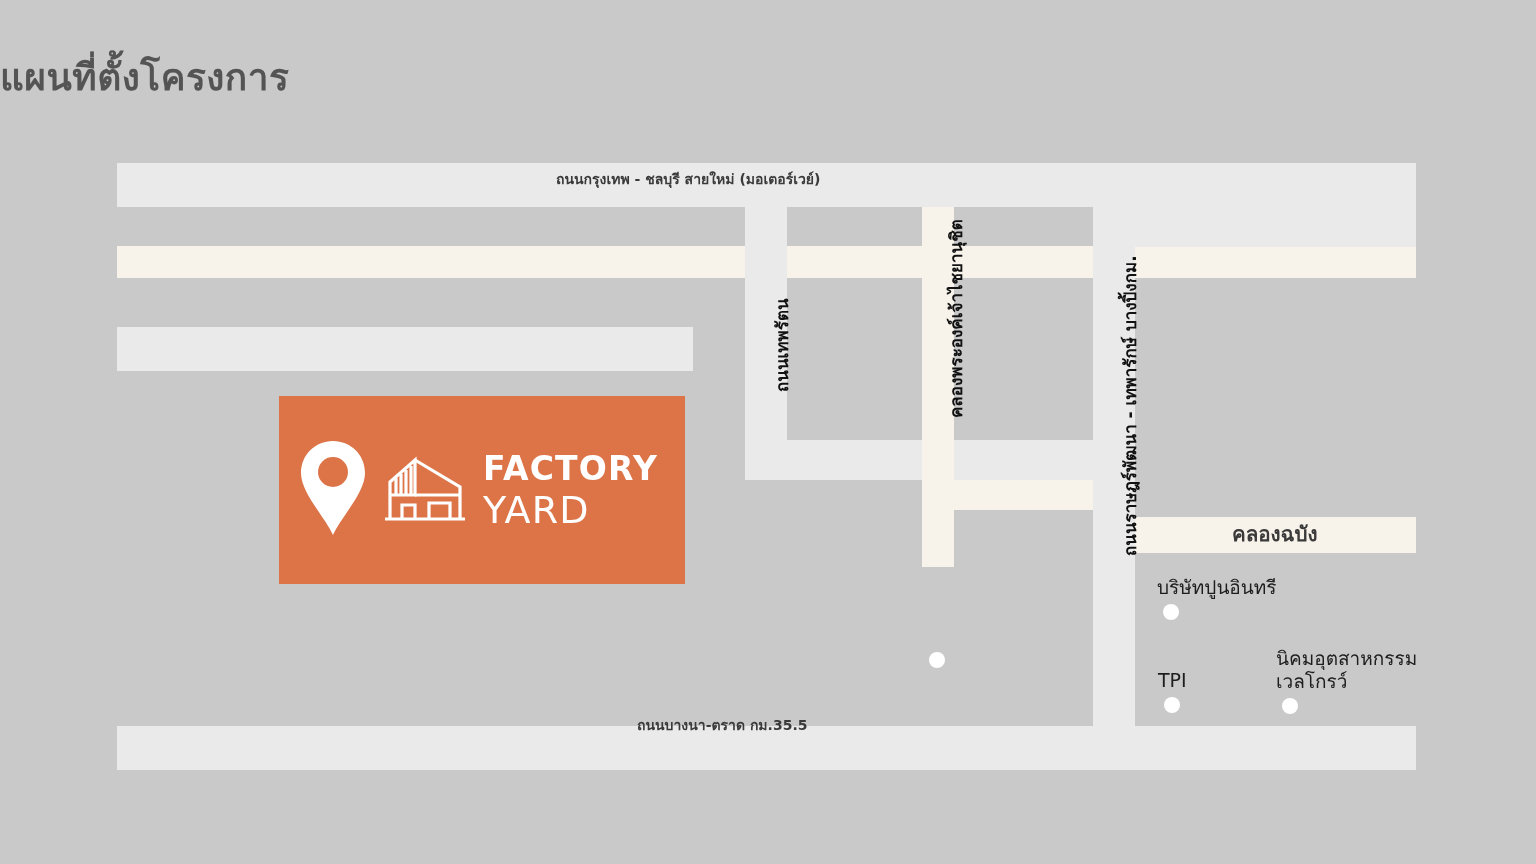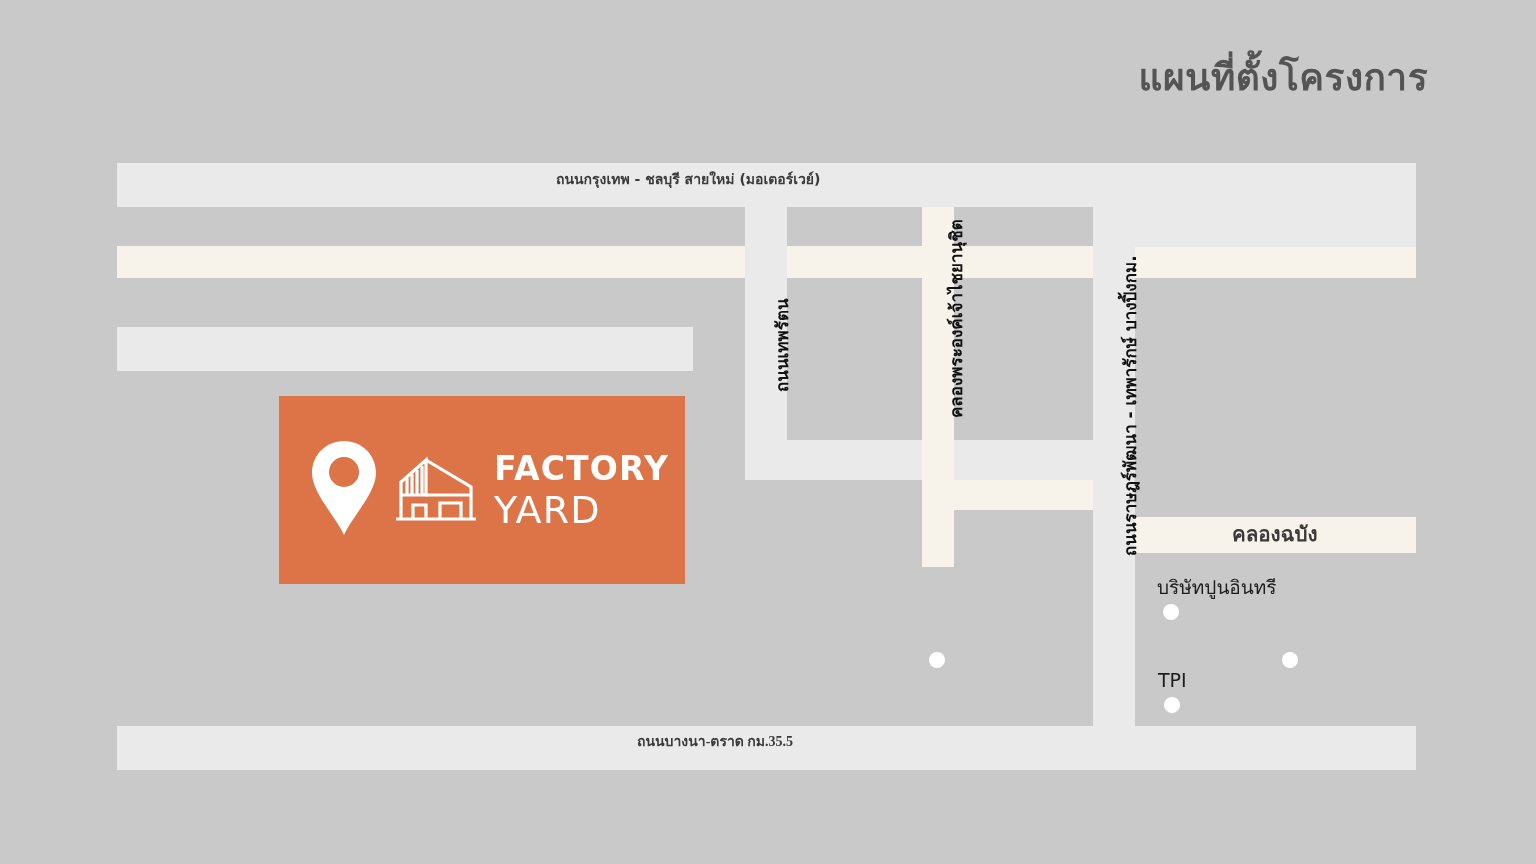--- a/index.html
+++ b/index.html
@@ -21,21 +21,21 @@
     height: 864px;
     background: #c9c9c9;
   }
 
   
   .map-title {
     position: absolute;
     left: 0;
     top: 54px;
     width: 1428px;
-    text-align: right;
+    text-align: left;
     font-size: 37px;
     font-weight: bold;
     color: #545454;
     letter-spacing: 0.5px;
     line-height: 1.3;
   }
 
   
   .road {
     position: absolute;
@@ -89,21 +89,21 @@
   
   #logo-card {
     position: absolute;
     left: 279px;
     top: 396px;
     width: 406px;
     height: 188px;
     background: #dd7448;
     display: flex;
     align-items: center;
-    padding-left: 31px;
+    padding-left: 20px;
     box-sizing: border-box;
   }
   #logo-pin { flex: 0 0 auto; margin-right: 17px; }
   #logo-factory { flex: 0 0 auto; margin-right: 17px; }
   #logo-wordmark {
     flex: 0 0 auto;
     color: #ffffff;
     line-height: 1.0;
   }
   #logo-wordmark .wm-top {
@@ -144,21 +144,21 @@
   <div class="road" style="left:745px; top:207px; width:42px; height:273px;"></div>
 
   <div class="canal" style="left:922px; top:207px; width:32px; height:360px;"></div>
 
   <div class="road" style="left:1093px; top:207px; width:42px; height:540px;"></div>
 
   <div class="road" style="left:1128px; top:207px; width:288px; height:40px;"></div>
 
   <div class="road-label-h" style="left:556px; top:172px;">ถนนกรุงเทพ - ชลบุรี สายใหม่  (มอเตอร์เวย์)</div>
 
-  <div class="road-label-h" style="left:637px; top:735px;font-family:Liberation Serif, serif;">ถนนบางนา-ตราด กม.35.5</div>
+  <div class="road-label-h" style="left:637px; top:718px;">ถนนบางนา-ตราด กม.35.5</div>
 
   <div class="road-label-h" style="left:1232px; top:524px; font-size:20.5px;text-align:center;">คลองฉบัง</div>
 
   <div class="road-label-v" style="left:774px; top:392px;">ถนนเทพรัตน</div>
 
   <div class="road-label-v" style="left:948px; top:418px;">คลองพระองค์เจ้าไชยานุชิต</div>
 
   <div class="road-label-v" style="left:1122px; top:556px;">ถนนราษฎร์พัฒนา - เทพารักษ์ บางปิ้งกม.</div>
 
   <div class="poi" style="left:923px; top:647px;">
@@ -169,20 +169,22 @@
     <div class="poi-label">บริษัทปูนอินทรี</div>
     <div class="poi-dot" style="margin-left:6px;"></div>
   </div>
 
   <div class="poi" style="left:1158px; top:669px;">
     <div class="poi-label">TPI</div>
     <div class="poi-dot" style="margin-left:6px;"></div>
   </div>
 
   <div class="poi" style="left:1276px; top:647px;">
+    <div class="poi-label">นิคมอุตสาหกรรม
+เวลโกรว์</div>
     <div class="poi-dot" style="margin-left:6px;"></div>
   </div>
 
   <div id="logo-card">
 
     <span id="logo-pin">
       <svg width="68" height="98" viewBox="0 0 68 98" aria-hidden="true">
         <path d="M34 2 C16 2 2 16 2 34 C2 54 26 78 34 96 C42 78 66 54 66 34 C66 16 52 2 34 2 Z" fill="#ffffff"></path>
         <circle cx="34" cy="33" r="15" fill="#dd7448"></circle>
       </svg>

